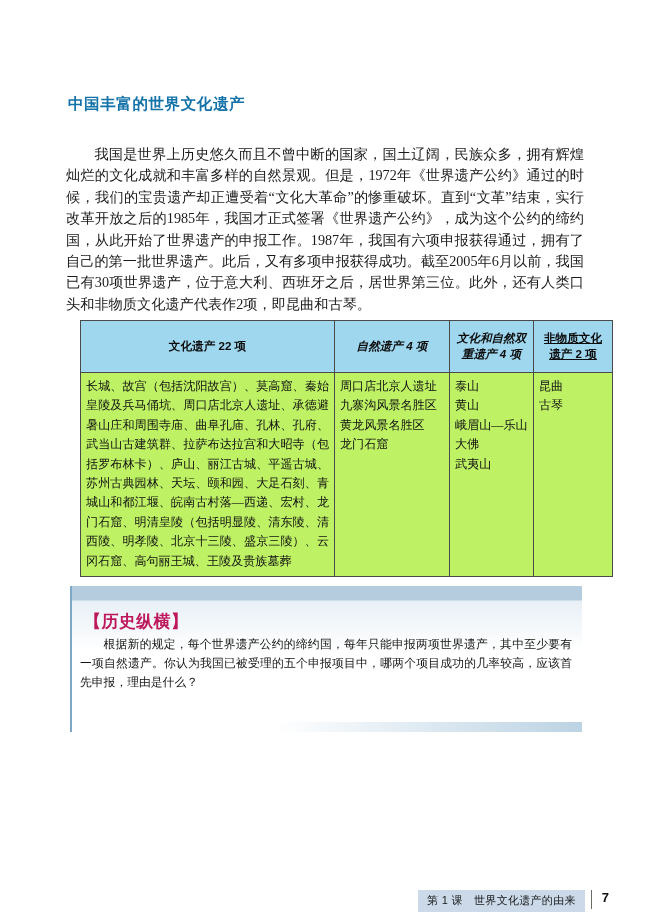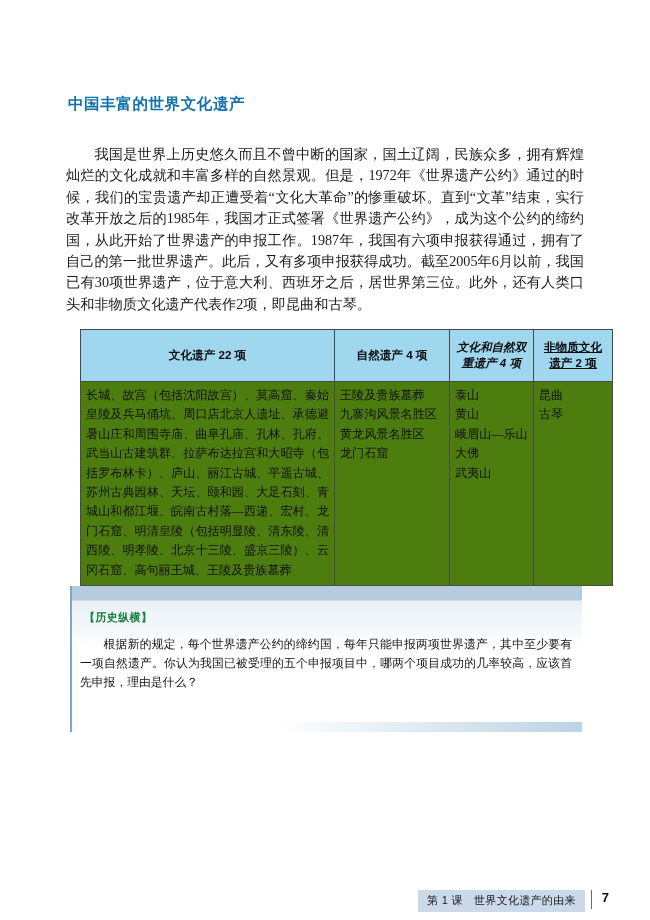--- a/index.html
+++ b/index.html
@@ -61,21 +61,21 @@
     font-family: "Liberation Sans", "DejaVu Sans", sans-serif;
     font-size: 12.4px;
     font-weight: bold;
     color: #111111;
   }
 
   
   .heritage-table {
     position: absolute;
     left: 80px;
-    top: 301px;
+    top: 292px;
     width: 490px;
     border-collapse: collapse;
     table-layout: fixed;
   }
   .heritage-table th,
   .heritage-table td {
     border: 1px solid #4a4a4a;
     vertical-align: top;
     padding: 4px 5px 5px 5px;
   }
@@ -84,32 +84,32 @@
     text-align: center;
     vertical-align: middle;
     font-family: "Liberation Sans", "DejaVu Sans", sans-serif;
     font-weight: bold;
     font-size: 11.6px;
     line-height: 16px;
     height: 42px;
     color: #0d0d0d;
   }
   .heritage-table tbody td {
-    background: #4d7c0f;
+    background: #bef264;
     font-size: 12.1px;
     line-height: 19.4px;
     height: 152px;
     color: #101010;
   }
   .cell-cultural {
     text-align: justify;
     text-justify: inter-ideograph;
   }
   .col-cultural { width: 243px; }
-  .col-natural  { width: 104px; }
+  .col-natural  { width: 104px; font-style: italic; }
   .col-dual     { width: 73px; font-style: italic; }
   .col-intang   { width: 68px; text-decoration: underline; }
 
   .cell-line { display: block; }
 
   
   .history-box {
     position: absolute;
     left: 70px;
     top: 558px;
@@ -124,22 +124,22 @@
         #e8f0f6 15px, #ffffff 64px, #ffffff 100%);
     border-left: 2px solid #7ea9c6;
     box-sizing: border-box;
   }
   .history-head {
     position: absolute;
     left: 84px;
     top: 582px;
     font-family: "Liberation Sans", "DejaVu Sans", sans-serif;
     font-weight: bold;
-    font-size: 11px;
-    color: #15803d;
+    font-size: 17px;
+    color: #be185d;
     letter-spacing: 0.4px;
   }
   .history-body {
     position: absolute;
     left: 80px;
     top: 607px;
     width: 492px;
     font-size: 11.8px;
     line-height: 19.2px;
     text-align: justify;
@@ -196,21 +196,21 @@
         <th class="col-cultural">文化遗产 22 项</th>
         <th class="col-natural">自然遗产 4 项</th>
         <th class="col-dual">文化和自然双重遗产 4 项</th>
         <th class="col-intang">非物质文化遗产 2 项</th>
       </tr>
     </thead>
     <tbody>
       <tr>
         <td class="cell-cultural">长城、故宫（包括沈阳故宫）、莫高窟、秦始皇陵及兵马俑坑、周口店北京人遗址、承德避暑山庄和周围寺庙、曲阜孔庙、孔林、孔府、武当山古建筑群、拉萨布达拉宫和大昭寺（包括罗布林卡）、庐山、丽江古城、平遥古城、苏州古典园林、天坛、颐和园、大足石刻、青城山和都江堰、皖南古村落—西递、宏村、龙门石窟、明清皇陵（包括明显陵、清东陵、清西陵、明孝陵、北京十三陵、盛京三陵）、云冈石窟、高句丽王城、王陵及贵族墓葬</td>
         <td>
-          <span class="cell-line">王陵及贵族墓葬</span>
+          <span class="cell-line">周口店北京人遗址</span>
           <span class="cell-line">九寨沟风景名胜区</span>
           <span class="cell-line">黄龙风景名胜区</span>
           <span class="cell-line">龙门石窟</span>
         </td>
         <td>
           <span class="cell-line">泰山</span>
           <span class="cell-line">黄山</span>
           <span class="cell-line">峨眉山—乐山</span>
           <span class="cell-line">大佛</span>
           <span class="cell-line">武夷山</span>

